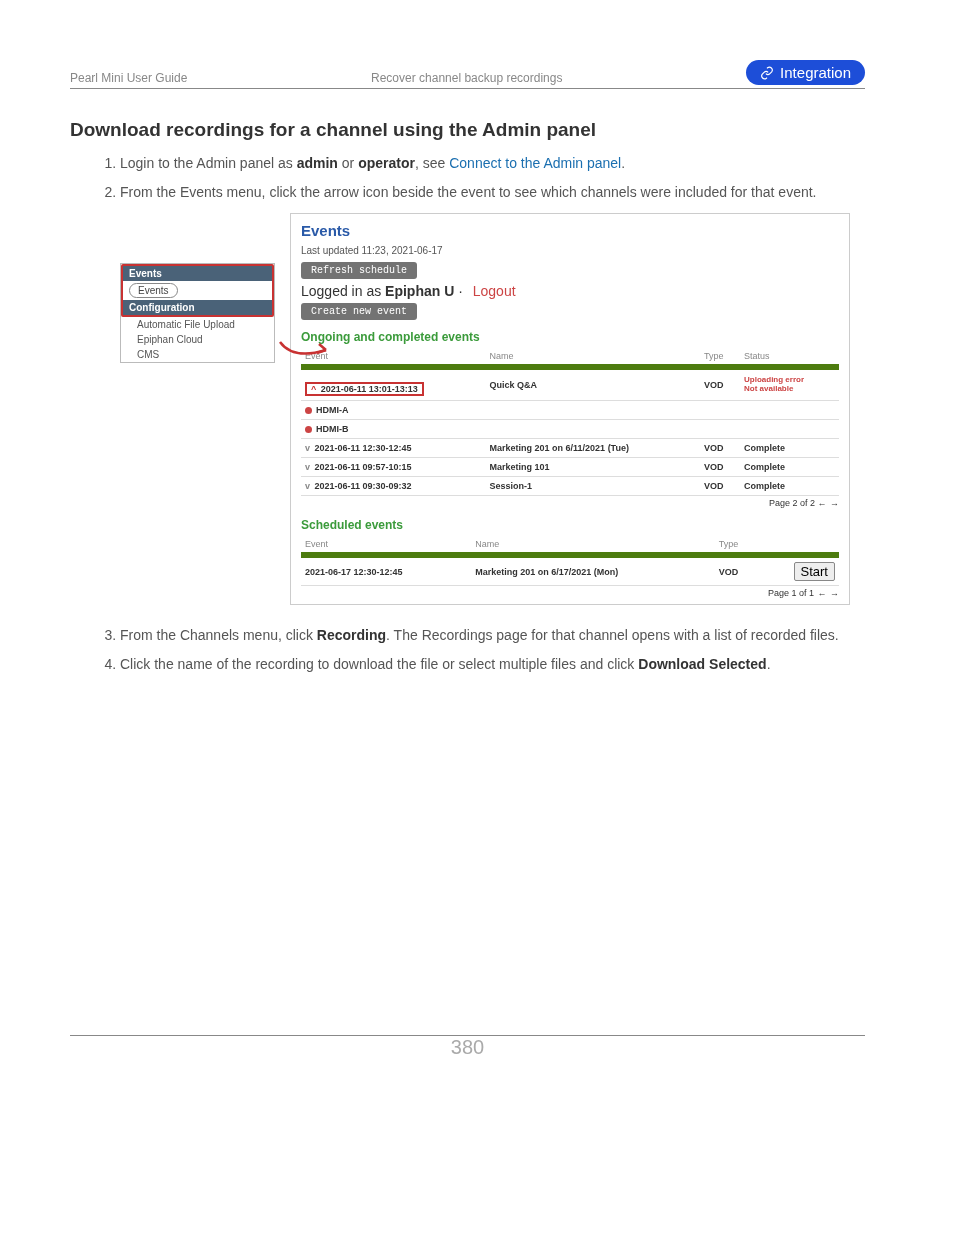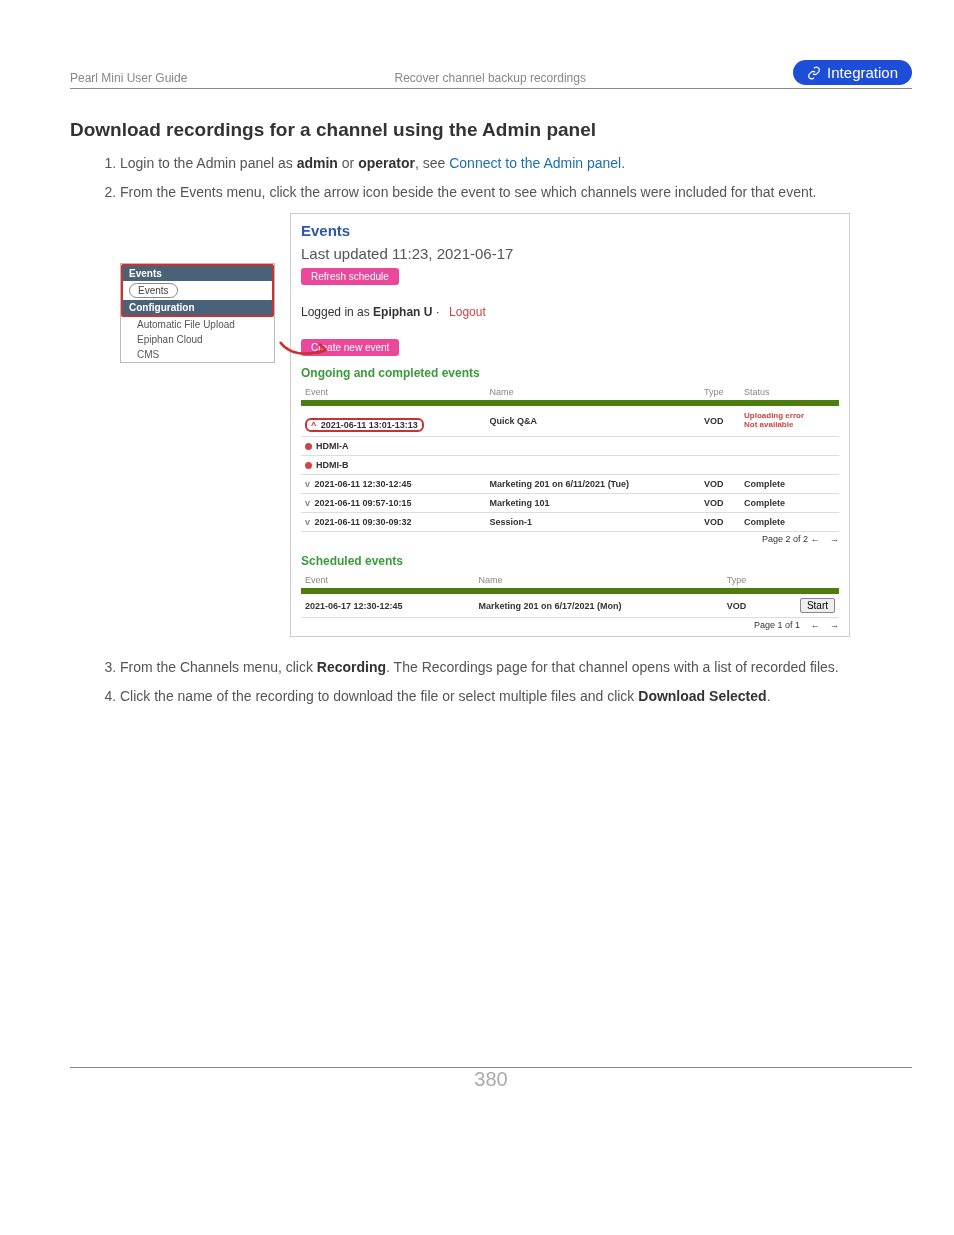--- a/index.html
+++ b/index.html
@@ -1,54 +1,54 @@
 <!DOCTYPE html>
 <html><head>
 <meta charset="utf-8">
 <style>
   * { box-sizing: border-box; margin: 0; padding: 0; }
   body { font-family: Arial, Helvetica, sans-serif; background: #fff; color: #333; width: 954px; }
-  .page { padding: 60px 42px 40px 70px; }
+  .page { padding: 60px 89px 40px 70px; }
   .header-row { display: flex; justify-content: space-between; align-items: flex-end; border-bottom: 1px solid #888; padding-bottom: 3px; margin-bottom: 30px; }
   .header-left { font-size: 12px; color: #888; }
   .header-center { font-size: 12px; color: #888; }
   .integration-badge { display: inline-flex; align-items: center; gap: 6px; background: #1d4ed8; color: #fff; border-radius: 14px; padding: 4px 14px; font-size: 15px; }
   .integration-badge svg { width: 14px; height: 14px; }
   h2.section-title { font-size: 19px; color: #333; font-weight: bold; margin-bottom: 12px; }
   ol.steps { list-style: decimal; padding-left: 50px; font-size: 14px; color: #555; }
   ol.steps > li { margin-bottom: 8px; line-height: 1.5; }
   .bold { font-weight: bold; color: #333; }
   a.link { color: #1b6fb0; text-decoration: none; }
   .screenshot-wrap { margin: 10px 0 20px 50px; position: relative; }
   .sidebar-box { position: absolute; left: 0; top: 50px; width: 155px; background: #fff; border: 1px solid #bbb; font-size: 10px; }
   .sidebar-section-head { background: #4a6278; color: #fff; padding: 2px 6px; font-weight: bold; font-size: 10px; }
   .sidebar-item { padding: 2px 6px 2px 16px; color: #555; }
   .sidebar-events-chip { display: inline-block; border: 1px solid #888; border-radius: 9px; padding: 1px 8px; margin: 2px 0 2px 6px; font-size: 10px; color: #444; }
   .red-box { border: 2px solid #c83232; border-radius: 2px; padding: 0; }
   .arrow-svg { position: absolute; left: 158px; top: 125px; }
   .main-panel { margin-left: 170px; width: 560px; border: 1px solid #ccc; padding: 8px 10px 6px 10px; background: #fff; font-size: 10px; }
   .mp-title { color: #2a5aa8; font-weight: bold; font-size: 15px; margin-bottom: 6px; }
-  .mp-sub { font-size: 15px; color: #555; margin-bottom: 6px; }
-  .green-btn { display: inline-block; background: #ec4899; color: #fff; border-radius: 3px; padding: 3px 10px; font-size: 10px; border: none; }
-  .mp-loginline { font-size: 12px; margin: 20px 0; color: #333; }
+  .mp-sub { font-size: 10px; color: #555; margin-bottom: 6px; }
+  .green-btn { display: inline-block; background: #737373; color: #fff; border-radius: 3px; padding: 3px 10px; font-size: 10px; border: none; font-family: Liberation Mono, monospace; }
+  .mp-loginline { font-size: 14px; margin: 4px 0; color: #333; }
   .mp-loginline .logout { color: #c44; margin-left: 6px; }
   .sub-head { color: #3b9b3b; font-weight: bold; font-size: 12px; margin: 10px 0 4px 0; }
   table.evt { width: 100%; border-collapse: collapse; font-size: 9px; }
   table.evt th { text-align: left; font-weight: normal; color: #888; padding: 3px 4px; border-bottom: 6px solid #4d7c0f; font-size: 9px; }
   table.evt td { padding: 4px 4px; border-bottom: 1px solid #ddd; color: #333; font-weight: bold; }
   .chevron { color: #888; font-size: 9px; margin-right: 2px; }
   .chevron-open { color: #c83232; }
-  .red-circle-td { border: 2px solid #c83232; border-radius: 6px; display: inline-block; padding: 0 4px; margin-top: 8px; }
+  .red-circle-td { border: 2px solid #c83232; border-radius: 0; display: inline-block; padding: 0 4px; margin-top: 8px; }
   .uploading-err { color: #c44; font-size: 8px; line-height: 1.1; }
   .rec-dot { display: inline-block; width: 7px; height: 7px; border-radius: 50%; background: #c44; margin-right: 4px; vertical-align: middle; }
   .hdmi-row td { background: #fff; font-weight: bold; padding-left: 14px; }
   .pager { text-align: right; font-size: 9px; color: #333; margin-top: 2px; }
-  .pager span { margin-left: 8px; }
+  .pager span { margin-left: 1px; }
   .start-btn-cell { text-align: right; }
-  .start-btn { font-size: 10px; padding: 1px 6px; border: 1px solid #888; background: #eee; border-radius: 2px; }
+  .start-btn { font-size: 13px; padding: 1px 6px; border: 1px solid #888; background: #eee; border-radius: 2px; }
   .footer-line { border-top: 1px solid #888; margin-top: 360px; }
   .page-num { text-align: center; color: #aaa; font-size: 20px; margin-top: 0; }
 </style>
 </head>
 <body>
 
 <div class="page">
   <div class="header-row">
     <span class="header-left">Pearl Mini User Guide</span>
     <span class="header-center">Recover channel backup recordings</span>

